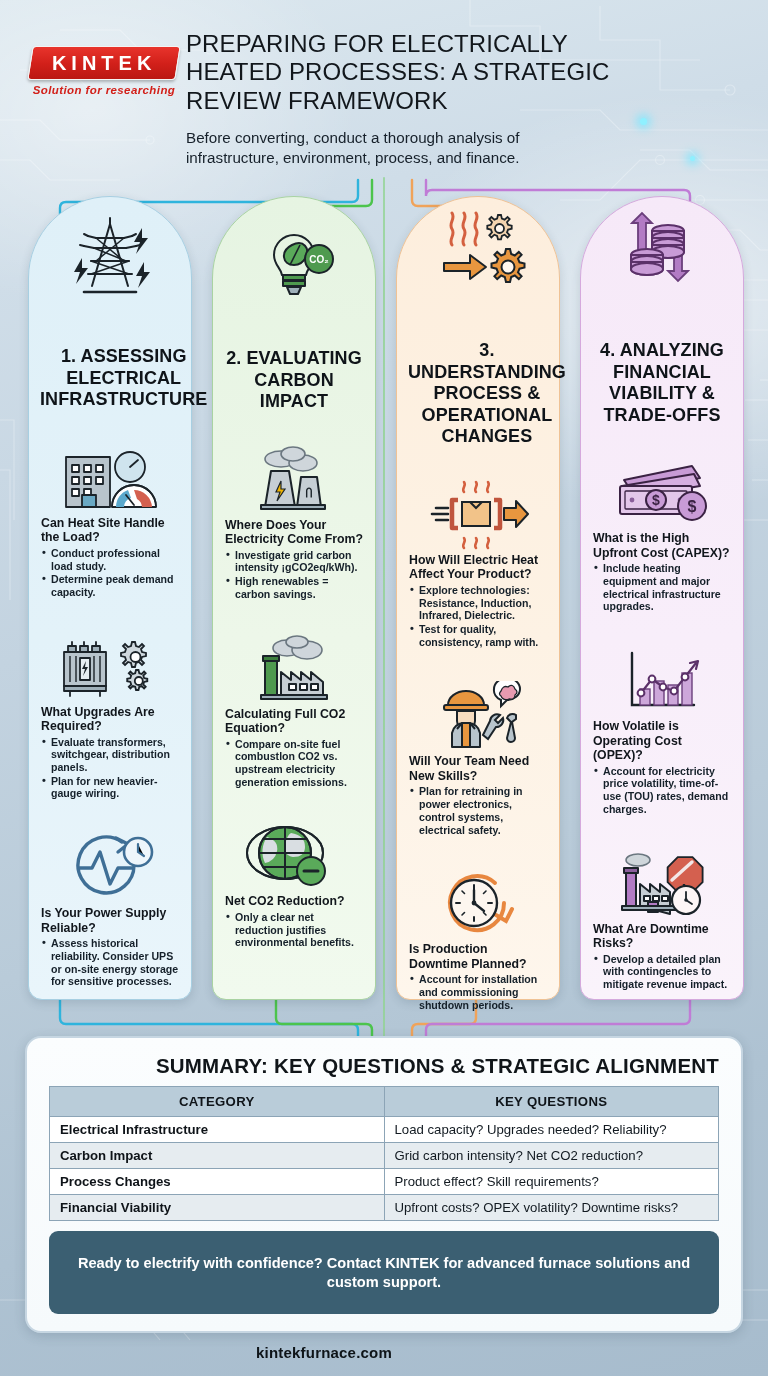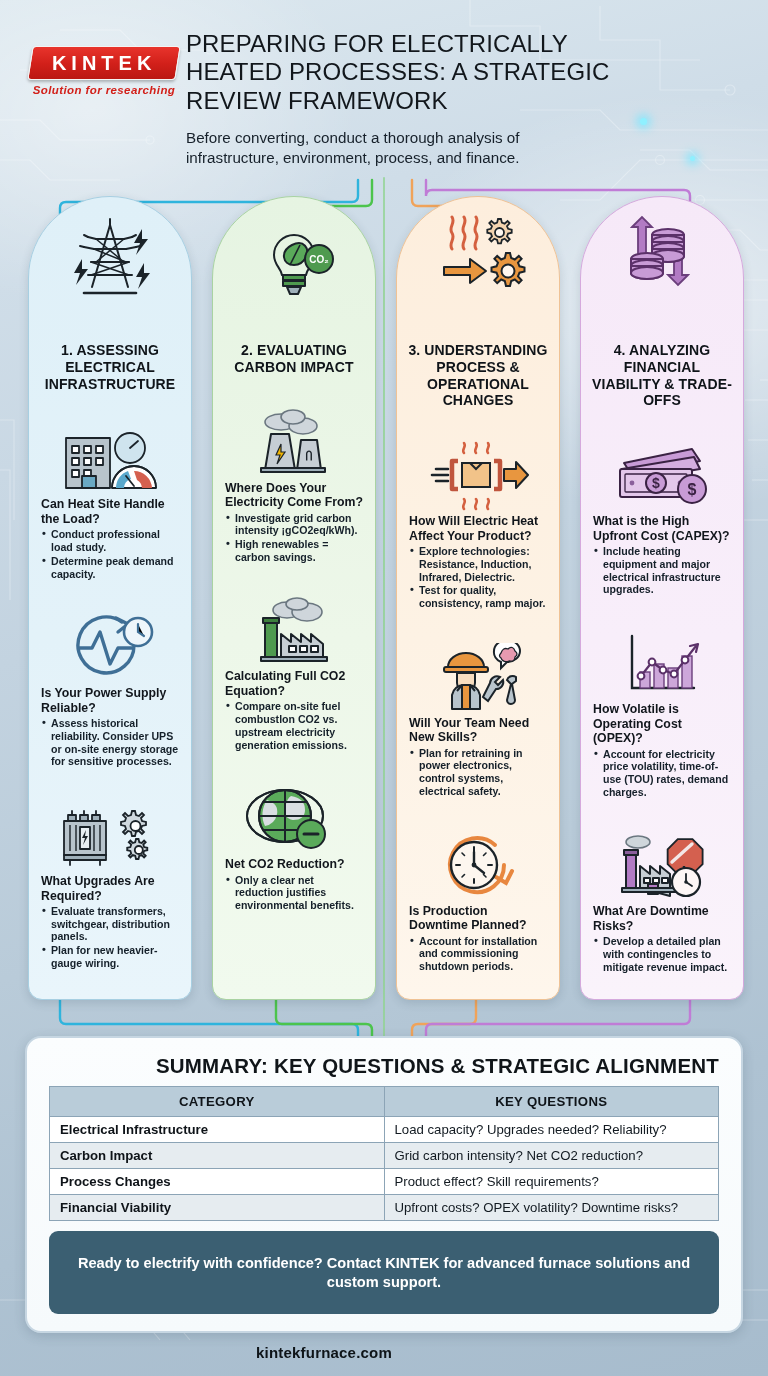--- a/index.html
+++ b/index.html
@@ -67,22 +67,22 @@
     box-shadow: 0 3px 10px rgba(40,60,80,.16);
     gap: 25px;
   }
   .c1 { left: 28px;  background: linear-gradient(180deg,#dff0f8 0%, #e3f2f9 55%, #e9f5fb 100%); border-color:#a7cfe2; }
   .c2 { left: 212px; background: linear-gradient(180deg,#e6f4e2 0%, #edf7e9 55%, #f1faee 100%); border-color:#a9d3a2; }
   .c3 { left: 396px; background: linear-gradient(180deg,#fdeedd 0%, #fdf2e4 55%, #fef6ec 100%); border-color:#efc295; }
   .c4 { left: 580px; background: linear-gradient(180deg,#f6e9f8 0%, #f8eefa 55%, #faf3fb 100%); border-color:#d5a9dd; }
 
   .card-icon { height: 92px; width: 100%; display:flex; align-items:center; justify-content:center; margin-top: 6px;}
   .card-title {
-    font-size: 14px; font-weight: 800; text-align: center; color:#0f1419;
-    line-height: 1.2; letter-spacing: .1px; margin-top: 14px;
+    font-size: 18px; font-weight: 800; text-align: center; color:#0f1419;
+    line-height: 1.2; letter-spacing: .1px; margin-top: 20px;
   }
   .sec { width: 100%; margin-top: 6px; }
   .sec-icon { height: 72px; display:flex; align-items:center; justify-content:center; }
   .sec-q {
     font-size: 12.3px; font-weight: 800; color:#11161c; line-height:1.18;
     margin: 2px 0 2px 1px;
   }
   .sec-list { list-style: none; margin: 0 0 0 2px; }
   .sec-list li {
     position: relative; padding-left: 9px; font-size: 10.6px;
@@ -261,42 +261,20 @@
         </div>
         <div class="sec-q">Can Heat Site Handle the Load?</div>
         <ul class="sec-list">
           <li>Conduct professional load study.</li>
           <li>Determine peak demand capacity.</li>
         </ul>
       </div>
 
       <div class="sec">
         <div class="sec-icon">
-          <svg width="104" height="68" viewBox="0 0 104 68">
-            <g fill="none" stroke="#3f6f96" stroke-width="3.4" stroke-linecap="round" stroke-linejoin="round">
-              <path d="M76 30 a28 28 0 1 1 -12 -22"></path>
-              <path d="M58 4 L70 10 L60 18"></path>
-              <path d="M22 34 L34 34 L42 18 L52 50 L60 34 L74 34"></path>
-            </g>
-            <g stroke="#3f6f96" stroke-width="2.6" fill="#eef6fb">
-              <circle cx="80" cy="18" r="14"></circle>
-            </g>
-            <g stroke="#3f6f96" stroke-width="2.2" stroke-linecap="round">
-              <path d="M80 10 L80 18 L86 22"></path>
-            </g>
-          </svg>
-        </div>
-        <div class="sec-q">Is Your Power Supply Reliable?</div>
-        <ul class="sec-list">
-          <li>Assess historical reliability. Consider UPS or on-site energy storage for sensitive processes.</li>
-        </ul>
-      </div>
-
-      <div class="sec">
-        <div class="sec-icon">
           <svg width="104" height="66" viewBox="0 0 104 66">
             <g stroke="#1b2329" stroke-width="1.8" stroke-linejoin="round">
               <path d="M14 14 v-6 M26 14 v-6 M38 14 v-6" stroke-linecap="round"></path>
               <rect x="10" y="12" width="8" height="6" fill="#9fb0ba"></rect>
               <rect x="22" y="12" width="8" height="6" fill="#9fb0ba"></rect>
               <rect x="34" y="12" width="8" height="6" fill="#9fb0ba"></rect>
               <rect x="6" y="18" width="42" height="34" fill="#b8c4cc"></rect>
               <path d="M12 22 v26 M18 22 v26 M36 22 v26 M42 22 v26" stroke-width="1.4"></path>
               <rect x="22" y="24" width="10" height="22" fill="#e7eef2"></rect>
               <path d="M28 27 l-4 8 h3 l-2 7 5 -9 h-3 z" fill="#1b2329" stroke="none"></path>
@@ -312,20 +290,42 @@
               <circle cx="80.8" cy="47" r="4" fill="#fff"></circle>
             </g>
           </svg>
         </div>
         <div class="sec-q">What Upgrades Are Required?</div>
         <ul class="sec-list">
           <li>Evaluate transformers, switchgear, distribution panels.</li>
           <li>Plan for new heavier-gauge wiring.</li>
         </ul>
       </div>
+
+      <div class="sec">
+        <div class="sec-icon">
+          <svg width="104" height="68" viewBox="0 0 104 68">
+            <g fill="none" stroke="#3f6f96" stroke-width="3.4" stroke-linecap="round" stroke-linejoin="round">
+              <path d="M76 30 a28 28 0 1 1 -12 -22"></path>
+              <path d="M58 4 L70 10 L60 18"></path>
+              <path d="M22 34 L34 34 L42 18 L52 50 L60 34 L74 34"></path>
+            </g>
+            <g stroke="#3f6f96" stroke-width="2.6" fill="#eef6fb">
+              <circle cx="80" cy="18" r="14"></circle>
+            </g>
+            <g stroke="#3f6f96" stroke-width="2.2" stroke-linecap="round">
+              <path d="M80 10 L80 18 L86 22"></path>
+            </g>
+          </svg>
+        </div>
+        <div class="sec-q">Is Your Power Supply Reliable?</div>
+        <ul class="sec-list">
+          <li>Assess historical reliability. Consider UPS or on-site energy storage for sensitive processes.</li>
+        </ul>
+      </div>
     </div>
 
     <div class="card c2">
       <div class="card-icon">
         <svg width="96" height="84" viewBox="0 0 96 84">
           <g fill="none" stroke="#1b2329" stroke-width="2" stroke-linejoin="round">
             <path d="M28 40 a20 20 0 1 1 40 0 c0 10 -7 13 -8 20 h-24 c-1 -7 -8 -10 -8 -20z"></path>
             <rect x="37" y="60" width="22" height="5" fill="#4f9a4f"></rect>
             <rect x="37" y="66" width="22" height="5" fill="#4f9a4f"></rect>
             <path d="M41 72 h14 l-3 7 h-8 z" fill="#9fb0ba"></path>
@@ -460,21 +460,21 @@
             <path d="M46 22 l6 6 6 -6" fill="none" stroke="#1b2329" stroke-width="2"></path>
             <g stroke="#1b2329" stroke-width="2.6" stroke-linecap="round">
               <path d="M12 28 h12 M8 34 h16 M12 40 h12"></path>
             </g>
             <path d="M80 28 h12 v-7 l12 13 -12 13 v-7 h-12 z" fill="#e8963f" stroke="#1b2329" stroke-width="2" stroke-linejoin="round"></path>
           </svg>
         </div>
         <div class="sec-q">How Will Electric Heat Affect Your Product?</div>
         <ul class="sec-list">
           <li>Explore technologies: Resistance, Induction, Infrared, Dielectric.</li>
-          <li>Test for quality, consistency, ramp major.</li>
+          <li>Test for quality, consistency, ramp with.</li>
         </ul>
       </div>
 
       <div class="sec">
         <div class="sec-icon">
           <svg width="108" height="70" viewBox="0 0 108 70">
             <g stroke="#1b2329" stroke-width="2" stroke-linejoin="round">
               <path d="M24 24 a18 14 0 0 1 36 0 z" fill="#e8963f"></path>
               <rect x="20" y="24" width="44" height="5" rx="2" fill="#e8963f"></rect>
               <path d="M33 30 h18 v10 a9 9 0 0 1 -18 0 z" fill="#f7ddc0"></path>

